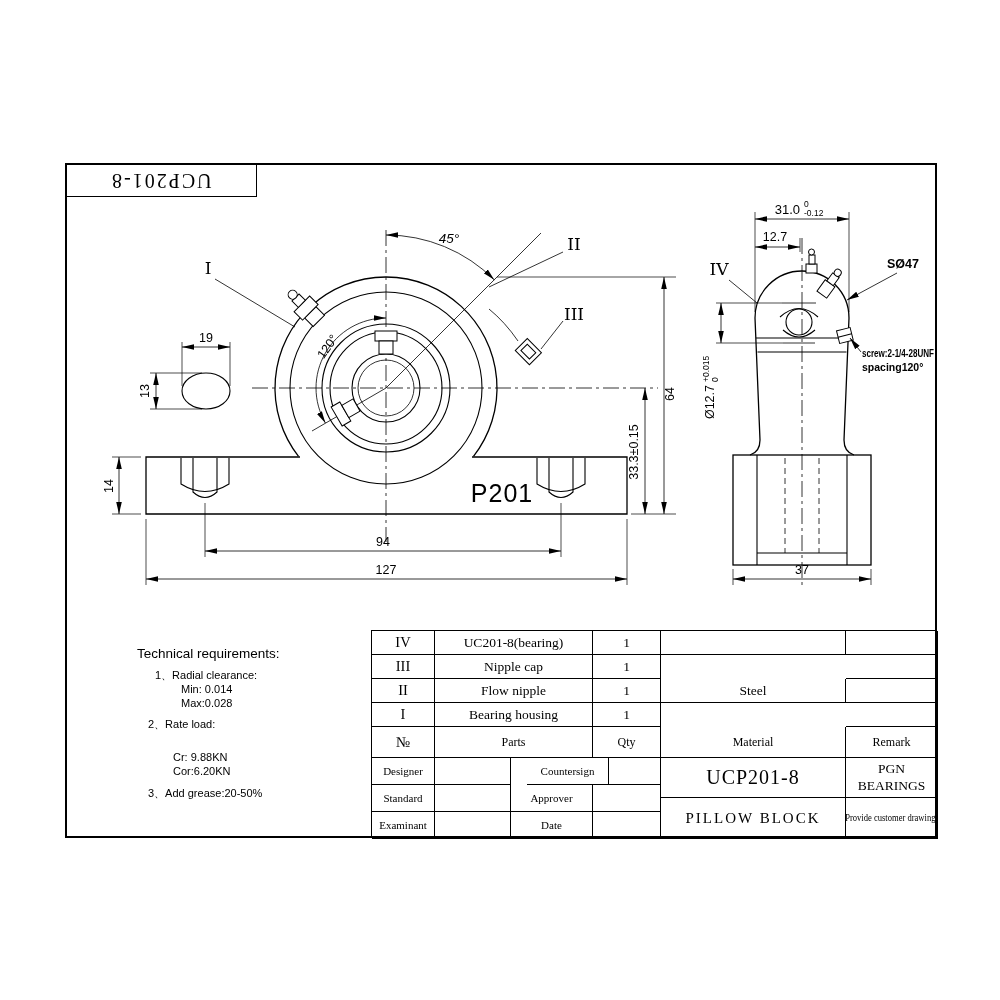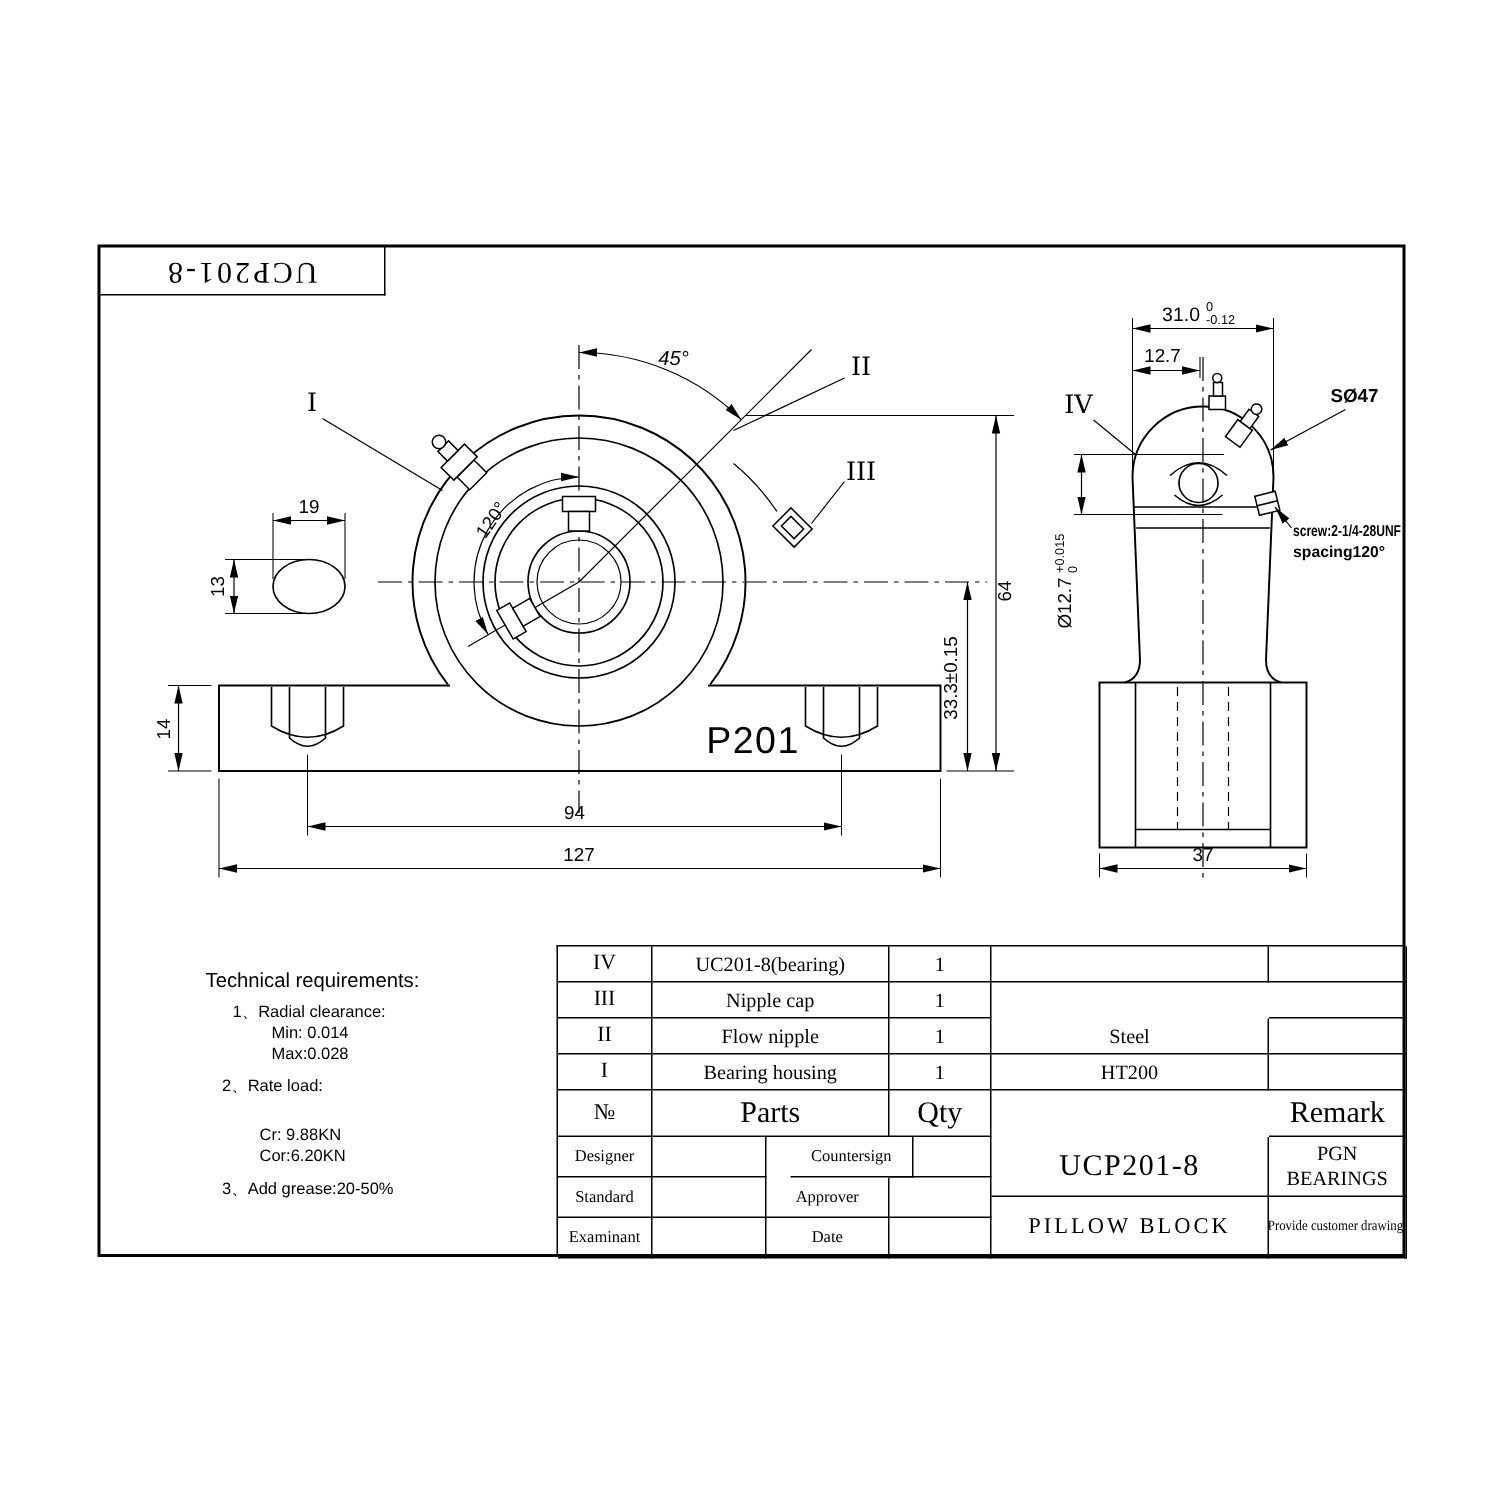--- a/index.html
+++ b/index.html
@@ -41,21 +41,21 @@
   .tr-l5{margin-top:18px;}
   .tr-l7{padding-left:15px;margin-top:8px;}
 
   
   #tbl{position:absolute;left:371px;top:630px;width:566px;height:208px;box-sizing:border-box;
        border-left:1px solid #000;border-top:1px solid #000;}
   .cell{position:absolute;box-sizing:border-box;border-right:1px solid #000;border-bottom:1px solid #000;
         display:flex;align-items:center;justify-content:center;
         font-family:"Liberation Serif",serif;font-size:13.5px;overflow:hidden;}
   .rom-c{font-size:14.5px;}
-  .hd{font-size:20px;}
+  .hd{font-size:12px;}
   .no-c{font-size:15px;}
   .sm{font-size:11px;}
   .big{font-size:20px;letter-spacing:1px;}
   .prod{font-size:15px;letter-spacing:2px;}
   .brand{flex-direction:column;font-size:13.5px;line-height:1.2;}
   .note{font-size:9.5px;}
   .note span{display:inline-block;transform:scaleX(.9);white-space:nowrap;}
 </style>
 </head>
 <body>
@@ -290,26 +290,26 @@
 
   <div class="cell rom-c" style="left:0;top:48px;width:63px;height:24px;">II</div>
   <div class="cell" style="left:63px;top:48px;width:158px;height:24px;">Flow nipple</div>
   <div class="cell" style="left:221px;top:48px;width:68px;height:24px;">1</div>
   <div class="cell" style="left:289px;top:48px;width:185px;height:24px;">Steel</div>
   <div class="cell" style="left:474px;top:48px;width:92px;height:24px;"></div>
 
   <div class="cell rom-c" style="left:0;top:72px;width:63px;height:24px;">I</div>
   <div class="cell" style="left:63px;top:72px;width:158px;height:24px;">Bearing housing</div>
   <div class="cell" style="left:221px;top:72px;width:68px;height:24px;">1</div>
-  <div class="cell" style="left:289px;top:72px;width:185px;height:24px;">HT200</div>
   <div class="cell" style="left:474px;top:72px;width:92px;height:24px;"></div>
 
   <div class="cell no-c" style="left:0;top:96px;width:63px;height:31px;">№</div>
   <div class="cell hd" style="left:63px;top:96px;width:158px;height:31px;">Parts</div>
   <div class="cell hd" style="left:221px;top:96px;width:68px;height:31px;">Qty</div>
+  <div class="cell hd" style="left:289px;top:96px;width:185px;height:31px;">Material</div>
   <div class="cell hd" style="left:474px;top:96px;width:92px;height:31px;">Remark</div>
 
   <div class="cell sm" style="left:0;top:127px;width:63px;height:27px;">Designer</div>
   <div class="cell" style="left:63px;top:127px;width:76px;height:27px;"></div>
   <div class="cell sm" style="left:155px;top:127px;width:82px;height:27px;">Countersign</div>
   <div class="cell" style="left:221px;top:127px;width:68px;height:27px;"></div>
 
   <div class="cell sm" style="left:0;top:154px;width:63px;height:27px;">Standard</div>
   <div class="cell" style="left:63px;top:154px;width:76px;height:27px;"></div>
   <div class="cell sm" style="left:139px;top:154px;width:82px;height:27px;">Approver</div>

